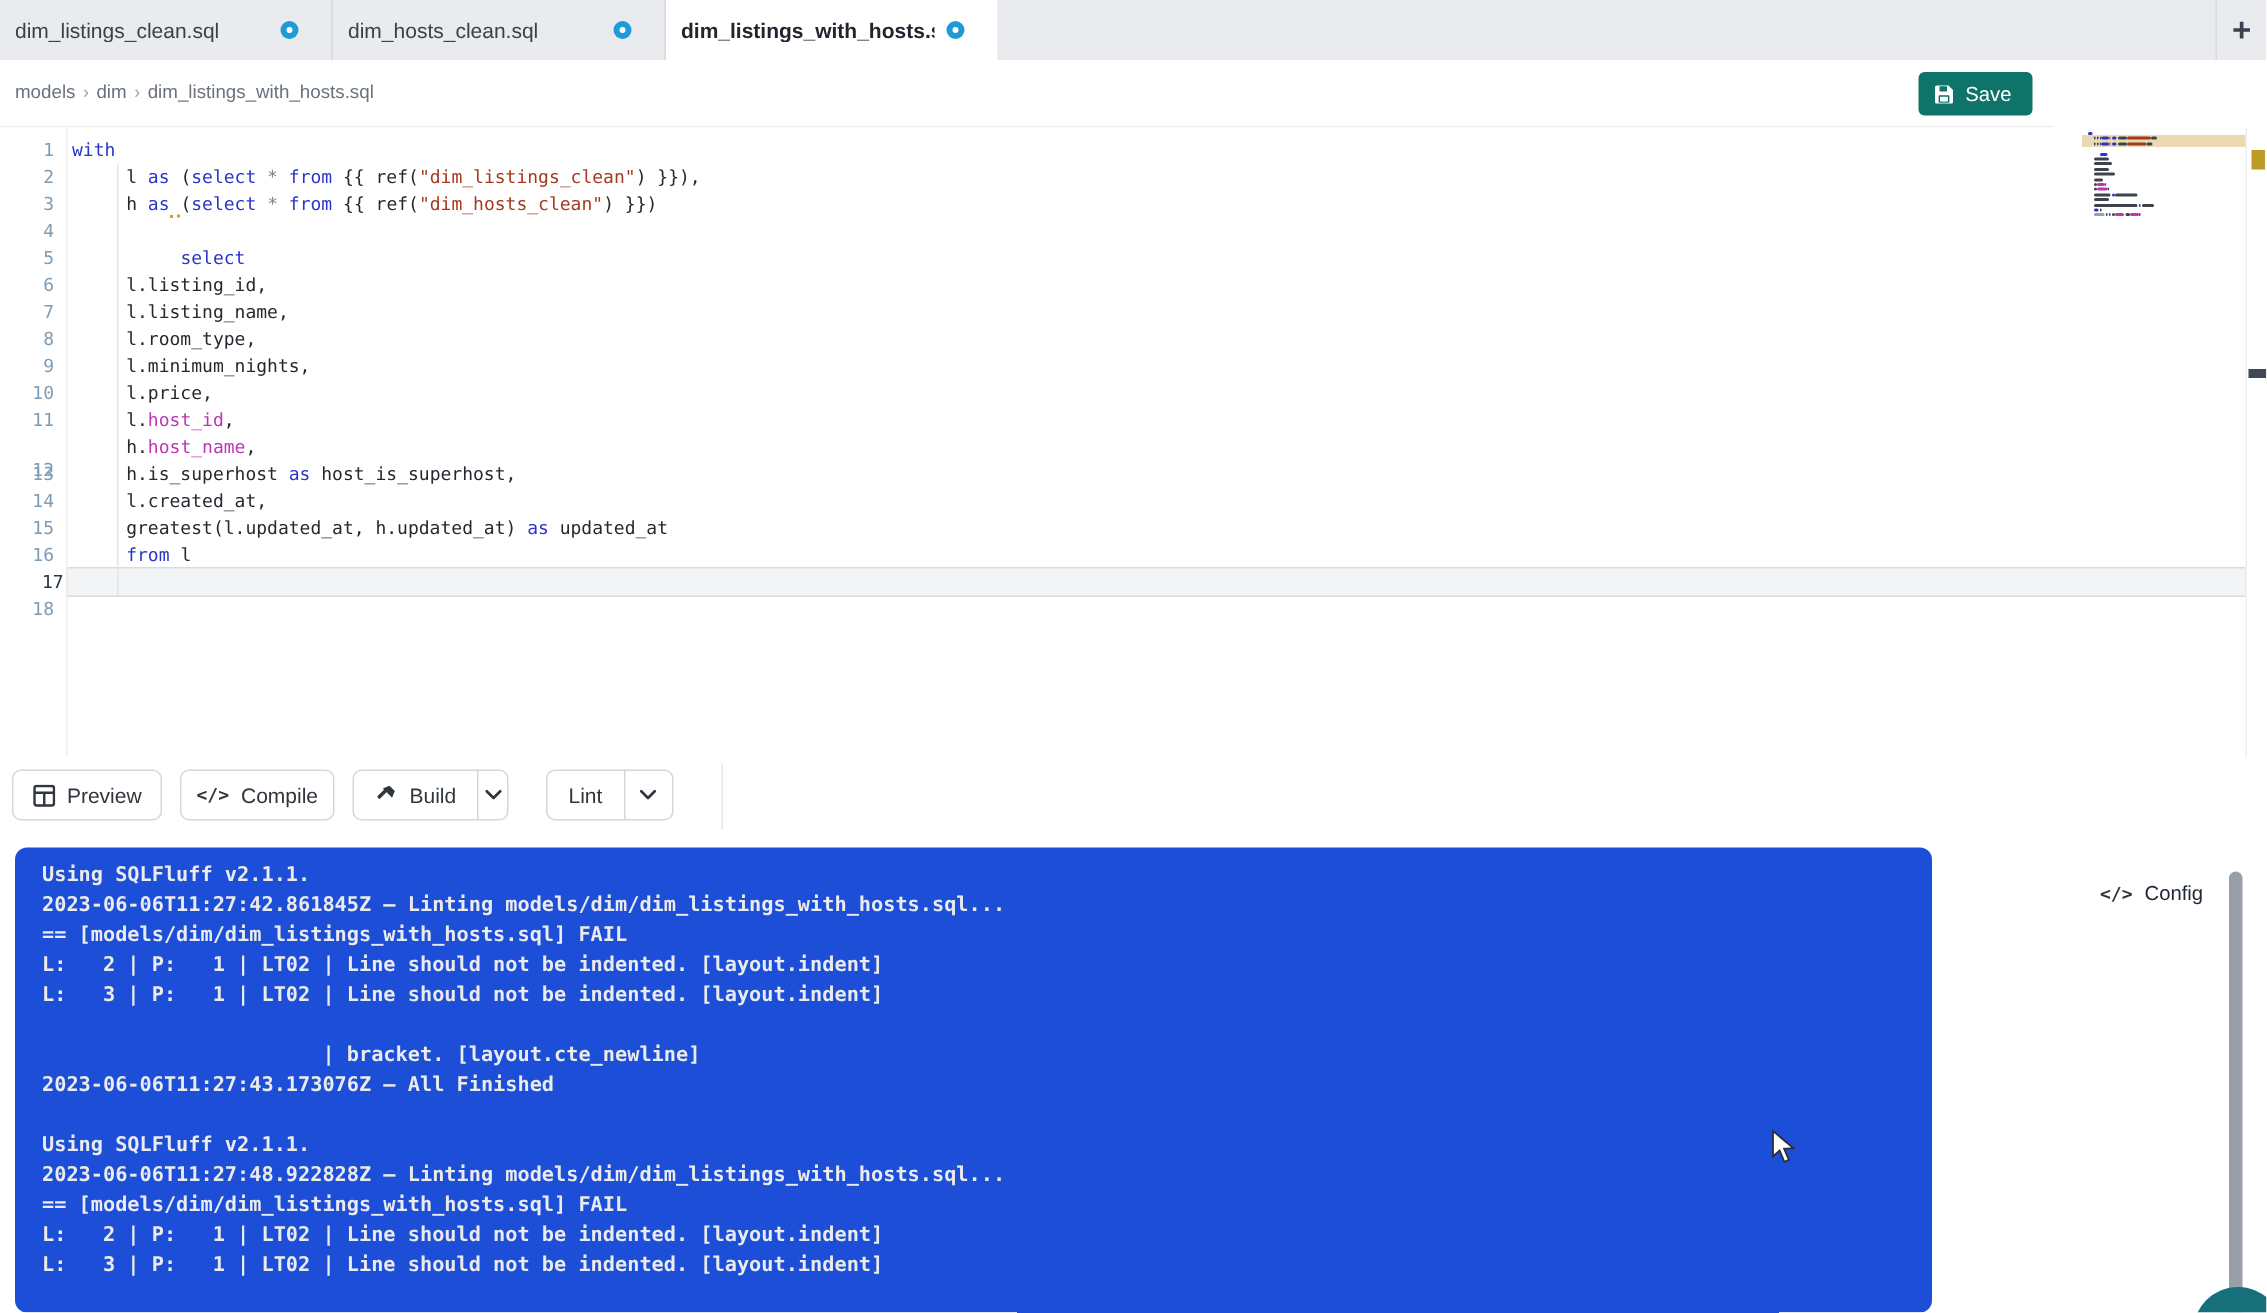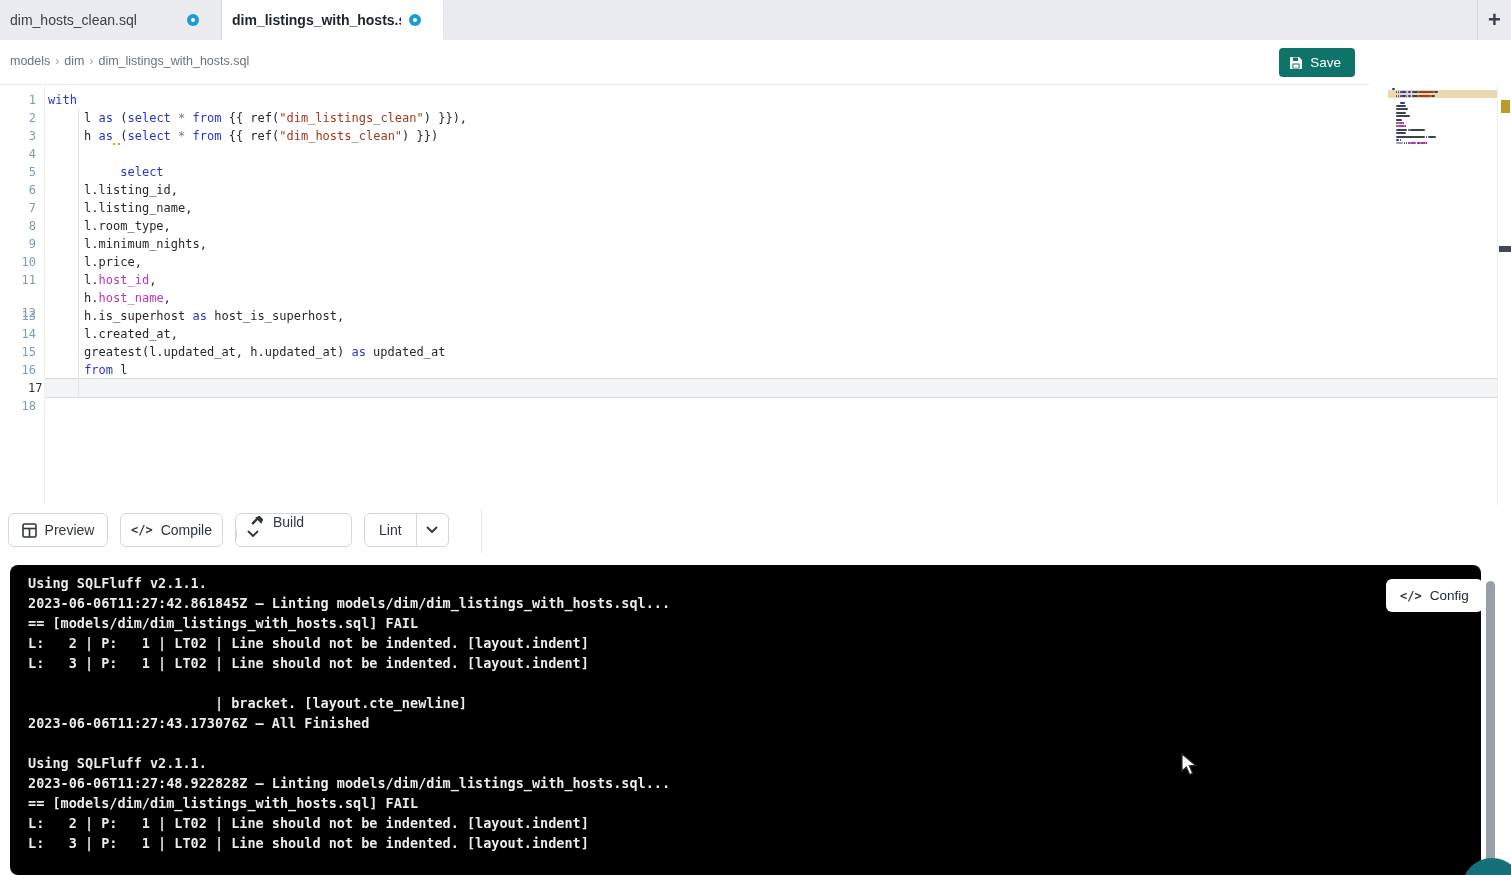--- a/index.html
+++ b/index.html
@@ -58,37 +58,41 @@
             display:flex; align-items:center; justify-content:center; gap:8px; font-size:14px; color:#2f363e; cursor:pointer;
             font-family:"Liberation Sans",sans-serif; }
   .tb-group { position:absolute; top:8px; height:34px; border:1px solid #d3d7da; border-radius:6px; background:#fff;
               display:flex; align-items:stretch; overflow:hidden; }
   .tb-main { display:flex; align-items:center; gap:8px; padding:0 14px; font-size:14px; color:#2f363e; cursor:pointer; }
   .tb-caret { width:32px; display:flex; align-items:center; justify-content:center; border-left:1px solid #d3d7da; cursor:pointer; }
   .code-glyph { font-family:"DejaVu Sans Mono",monospace; font-size:12px; font-weight:700; color:#2f363e; }
   .tb-divider { position:absolute; left:481px; top:4px; width:1px; height:44px; background:#e6e8ea; }
 
   
-  .terminal { position:absolute; left:10px; top:565px; width:1471px; height:310px; background:#000000; border-radius:8px;
+  .terminal { position:absolute; left:10px; top:565px; width:1278px; height:310px; background:#1d4ed8; border-radius:8px;
               overflow:hidden; }
   .term-line { position:absolute; left:18px; white-space:pre; font-family:"DejaVu Sans Mono",monospace;
                font-size:13.5px; font-weight:700; color:#e9ebec; height:20px; line-height:20px; }
   .config-btn { position:absolute; left:1386px; top:579px; height:33px; background:#fff; border:none; border-radius:6px;
                 display:flex; align-items:center; gap:8px; padding:0 14px; font-size:13.5px; color:#212936;
                 font-family:"Liberation Sans",sans-serif; cursor:pointer; z-index:5; }
   .term-scroll { position:absolute; left:1486px; top:581px; width:9px; height:294px; background:#999fa7;
                  border-radius:5px 5px 0 0; z-index:6; cursor:pointer; }
   .help-bubble { position:absolute; left:1462px; top:858px; width:60px; height:60px; border-radius:50%; background:#15707a; z-index:7; }
   .mouse-cursor { position:absolute; left:1180px; top:753px; z-index:9; }
 </style>
 </head>
 <body>
 <div id="app">
 
   <div class="tabbar" id="tabbar">
+      <div class="tab">
+        <span class="tab-label">dim_listings_clean.sql</span>
+        <span class="mod-dot"></span>
+      </div>
       <div class="tab">
         <span class="tab-label">dim_hosts_clean.sql</span>
         <span class="mod-dot"></span>
       </div>
       <div class="tab active">
         <span class="tab-label">dim_listings_with_hosts.sql</span>
         <span class="mod-dot"></span>
       </div>
       <div class="tabbar-rest" id="tabbar-rest">
       <div class="add-tab">+</div>
@@ -217,21 +221,21 @@
         <line x1="7.5" y1="5.5" x2="7.5" y2="14" stroke="#2f363e" stroke-width="1.6"></line>
       </svg>
       <span>Preview</span>
     </button>
 
     <button class="tb-btn" style="left:120px; width:103px;">
       <span class="code-glyph">&lt;/&gt;</span>
       <span>Compile</span>
     </button>
 
-    <div class="tb-group" style="left:235px; width:117px;flex-direction:column;">
+    <div class="tb-group" style="left:235px; width:104px;">
       <div class="tb-main">
         <svg width="15" height="15" viewBox="0 0 15 15">
           <path d="M5.2 2.6 L9.6 0.8 L13.2 4.4 L11.4 8.8 L8.6 6 Z" fill="#2f363e"></path>
           <rect x="1.2" y="8.2" width="7.5" height="2.4" rx="1" transform="rotate(-45 1.2 8.2)" fill="#2f363e"></rect>
         </svg>
         <span>Build</span>
       </div>
       <div class="tb-caret">
         <svg width="12" height="8" viewBox="0 0 12 8">
           <polyline points="1.5,1.5 6,6 10.5,1.5" fill="none" stroke="#2f363e" stroke-width="1.8" stroke-linecap="round" stroke-linejoin="round"></polyline>

